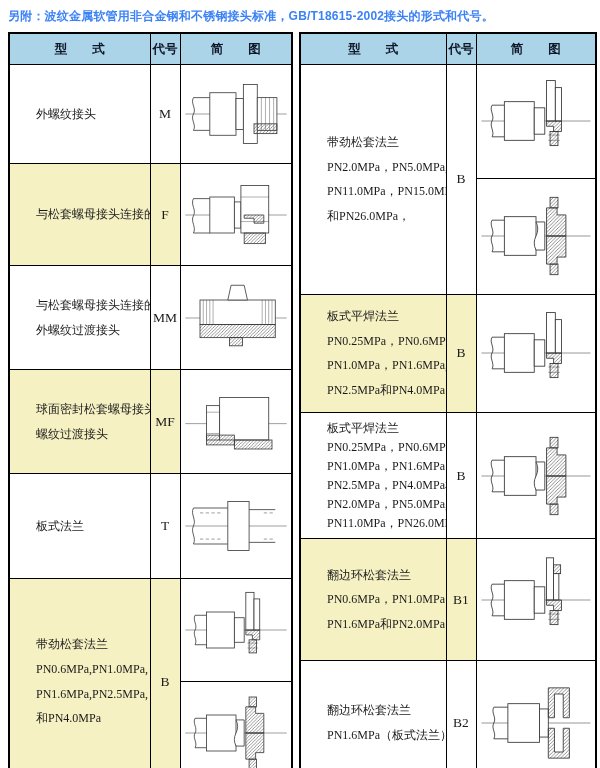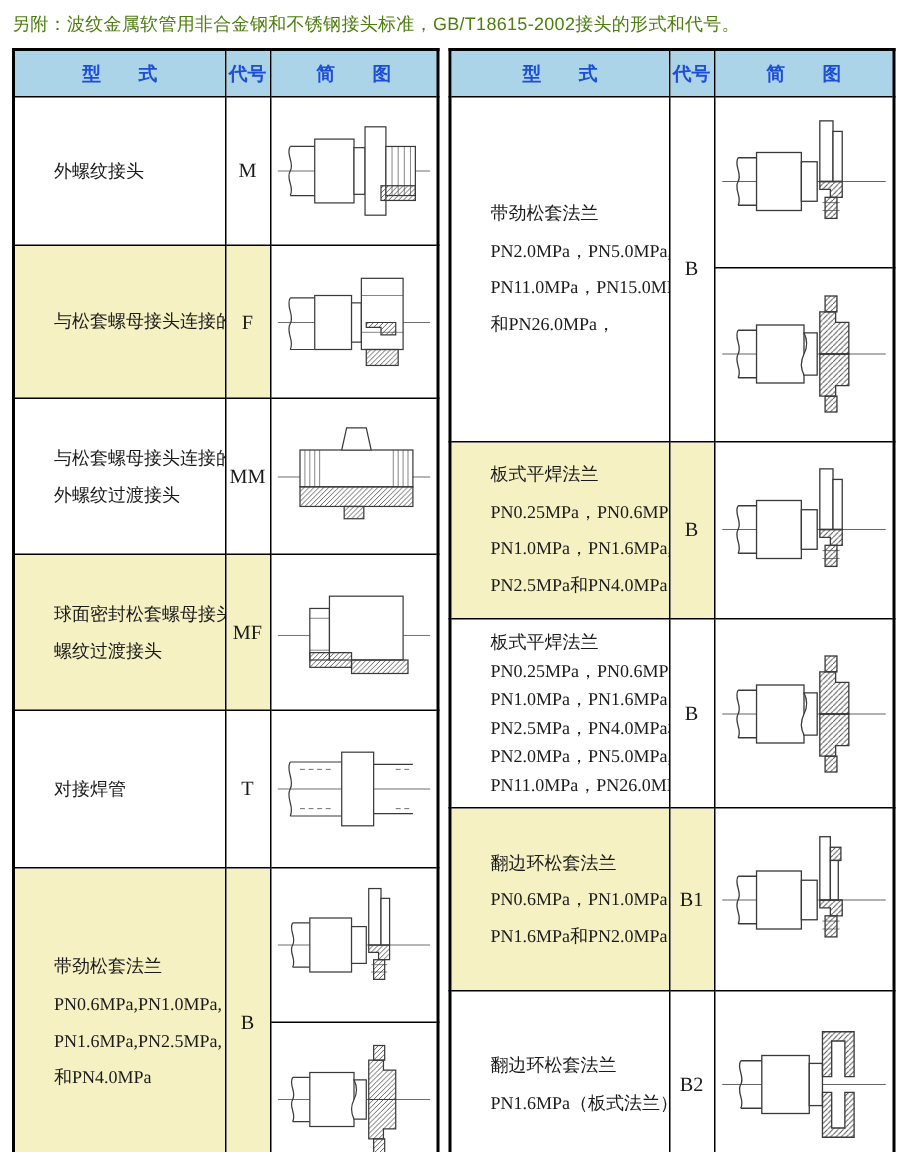--- a/index.html
+++ b/index.html
@@ -6,30 +6,30 @@
     --header-bg:#abd4e8;
     --hl-bg:#f5f1c3;
     --border-c:#000000;
     --text-c:#1a1a1a;
   }
   html,body{margin:0;padding:0;background:#ffffff;}
   body{width:600px;height:768px;overflow:hidden;color:var(--text-c);
        font-family:"Liberation Serif","DejaVu Serif",serif;}
   .page-title{
     font-family:"Liberation Sans","DejaVu Sans",sans-serif;
-    font-weight:normal;font-size:12px;color:#4d7c0f;
+    font-weight:bold;font-size:12px;color:#3b82f6;
     margin:8px 6px 7px 8px;white-space:nowrap;letter-spacing:0.2px;
   }
   .tables{display:flex;gap:6px;margin-left:8px;}
   table{border-collapse:collapse;table-layout:fixed;border:2px solid var(--border-c);}
   th,td{border:1px solid var(--border-c);padding:0;vertical-align:middle;overflow:hidden;}
   th{
     background:var(--header-bg);height:30px;
     font-family:"Liberation Sans","DejaVu Sans",sans-serif;
-    font-weight:bold;font-size:12.5px;color:#1d4ed8;
+    font-weight:bold;font-size:12.5px;color:#0f172a;
   }
   .h-text{white-space:pre;}
   td.t{padding:2px 2px 2px 26px;}
   td.c{text-align:center;font-size:13.5px;}
   .type-text{white-space:pre;font-size:12px;line-height:2.05;}
   .type-text.tight{line-height:1.58;}
   .hl{background:var(--hl-bg);}
   .diag-wrap{width:100%;height:100%;display:flex;align-items:center;justify-content:center;}
   svg.diag{display:block;}
   .defs-holder{position:absolute;width:0;height:0;overflow:hidden;}
@@ -214,21 +214,21 @@
         <td class="d">
             <div class="diag-wrap">
               <svg class="diag" width="108" height="90">
                 <use href="#sym-male-female-adapter"></use>
               </svg>
             </div>
           </td>
       </tr>
       <tr>
         <td class="t" style="height:100px">
-            <div class="type-text">对接焊管</div>
+            <div class="type-text">板式法兰</div>
           </td>
         <td class="c">T</td>
         <td class="d">
             <div class="diag-wrap">
               <svg class="diag" width="108" height="90">
                 <use href="#sym-butt-weld-pipe"></use>
               </svg>
             </div>
           </td>
       </tr>

